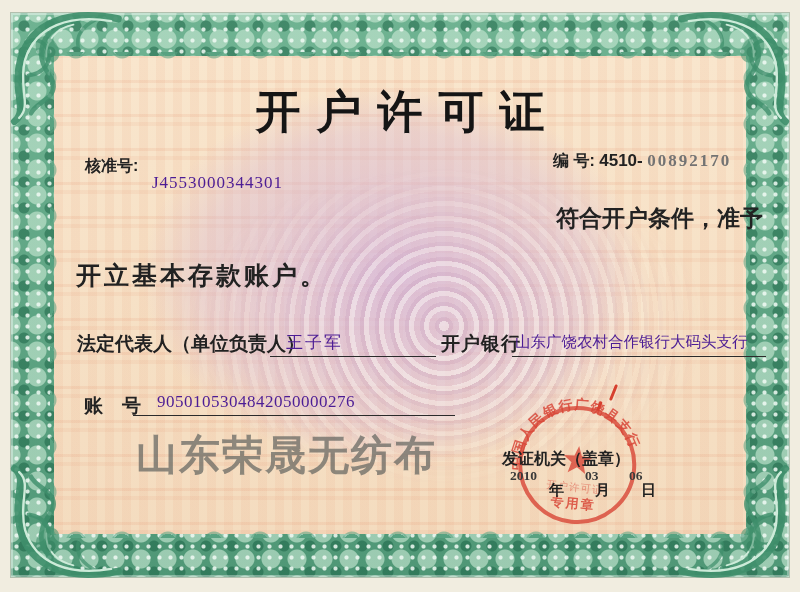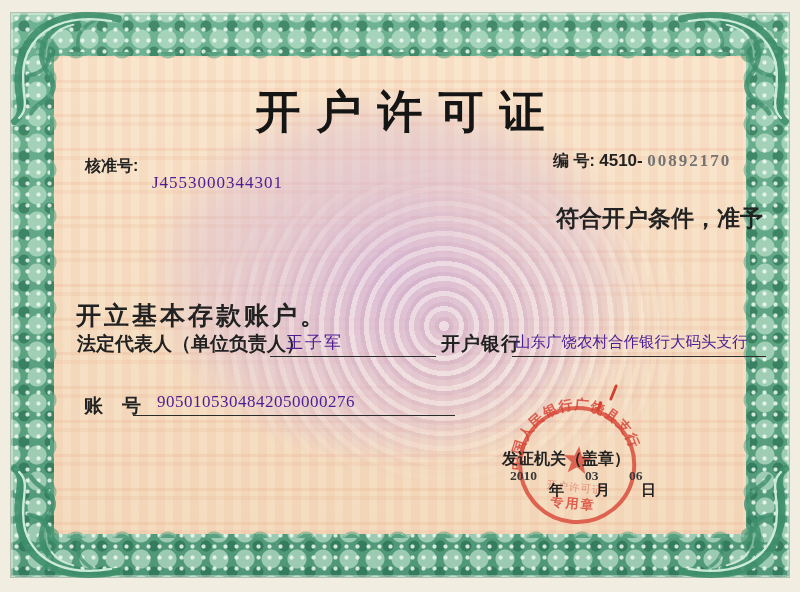--- a/index.html
+++ b/index.html
@@ -154,36 +154,37 @@
   <div class="abs lbl" style="left:85px;top:156px;font-size:16px;">核准号:</div>
   <div class="abs val" style="left:152px;top:149px;font-size:17px;letter-spacing:1px;">J4553000344301</div>
 
   <div class="abs" style="left:553px;top:151px;white-space:nowrap;">
     <span class="lbl" style="font-size:16px;">编 号:</span>
     <span class="lbl" style="font-size:17px;">4510-</span>
     <span class="serial-red" style="font-size:17px;">00892170</span>
   </div>
 
   <div class="abs lbl" style="left:556px;top:203px;font-size:23px;white-space:nowrap;">符合开户条件，准予</div>
-  <div class="abs lbl" style="left:76px;top:259px;font-size:25px;letter-spacing:3px;margin-top:40px;">开立基本存款账户。</div>
+  <div class="abs lbl" style="left:76px;top:259px;font-size:25px;letter-spacing:3px;">开立基本存款账户。</div>
 
   <div class="abs lbl" style="left:77px;top:331px;font-size:19px;white-space:nowrap;text-align:center;">法定代表人（单位负责人）</div>
   <div class="abs uline" style="left:270px;top:328px;width:166px;height:28px;">
     <span class="val" style="font-size:17px;padding:0 0 2px 16px;letter-spacing:2px;">王子军</span>
   </div>
   <div class="abs lbl" style="left:441px;top:331px;font-size:19px;letter-spacing:1px;">开户银行</div>
   <div class="abs uline" style="left:512px;top:328px;width:254px;height:28px;">
     <span class="val" style="font-size:15.5px;padding:0 0 3px 3px;white-space:nowrap;">山东广饶农村合作银行大码头支行</span>
   </div>
 
   <div class="abs lbl" style="left:84px;top:393px;font-size:19px;">账　号</div>
   <div class="abs uline" style="left:133px;top:388px;width:322px;height:27px;">
     <span class="val" style="font-size:17px;padding:0 0 3px 24px;letter-spacing:.5px;">9050105304842050000276</span>
   </div>
 
+  <div class="abs watermark">山东荣晟无纺布</div>
 
   <div class="abs lbl" style="left:502px;top:449px;font-size:16px;z-index:8;">发证机关（盖章）</div>
   <span class="abs date" style="left:510px;top:468px;z-index:8;">2010</span>
   <span class="abs date" style="left:585px;top:468px;z-index:8;">03</span>
   <span class="abs date" style="left:629px;top:468px;z-index:8;">06</span>
   <span class="abs unit" style="left:549px;top:481px;z-index:8;">年</span>
   <span class="abs unit" style="left:595px;top:481px;z-index:8;">月</span>
   <span class="abs unit" style="left:641px;top:481px;z-index:8;">日</span>
 
   <svg class="abs seal" viewBox="0 0 142 142">

